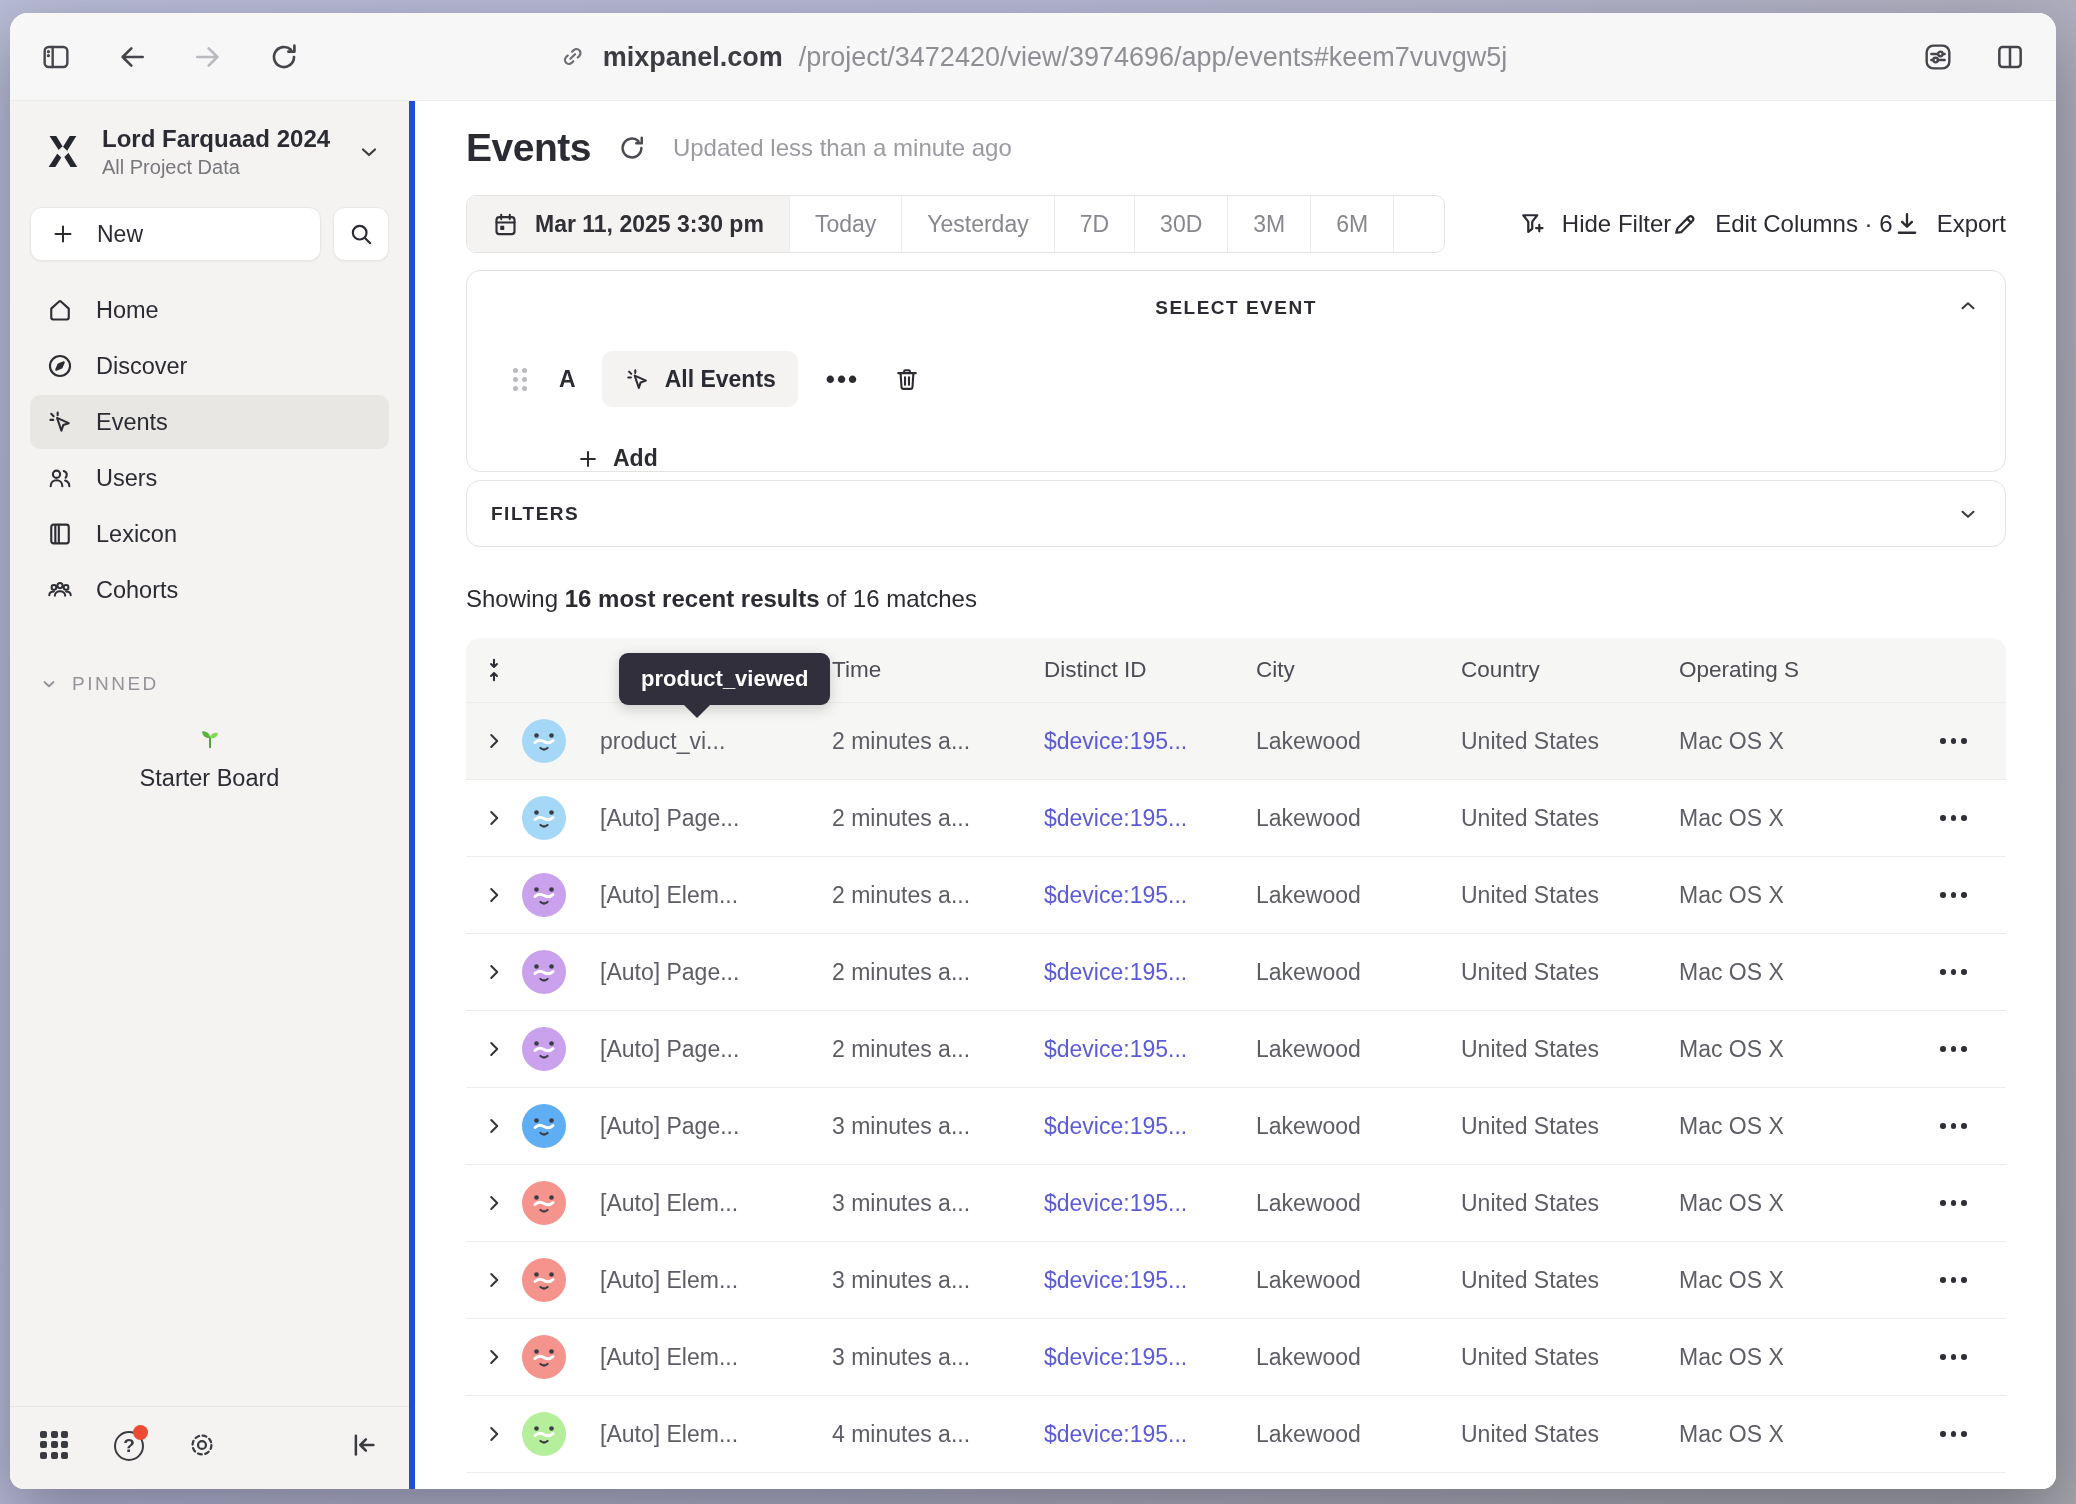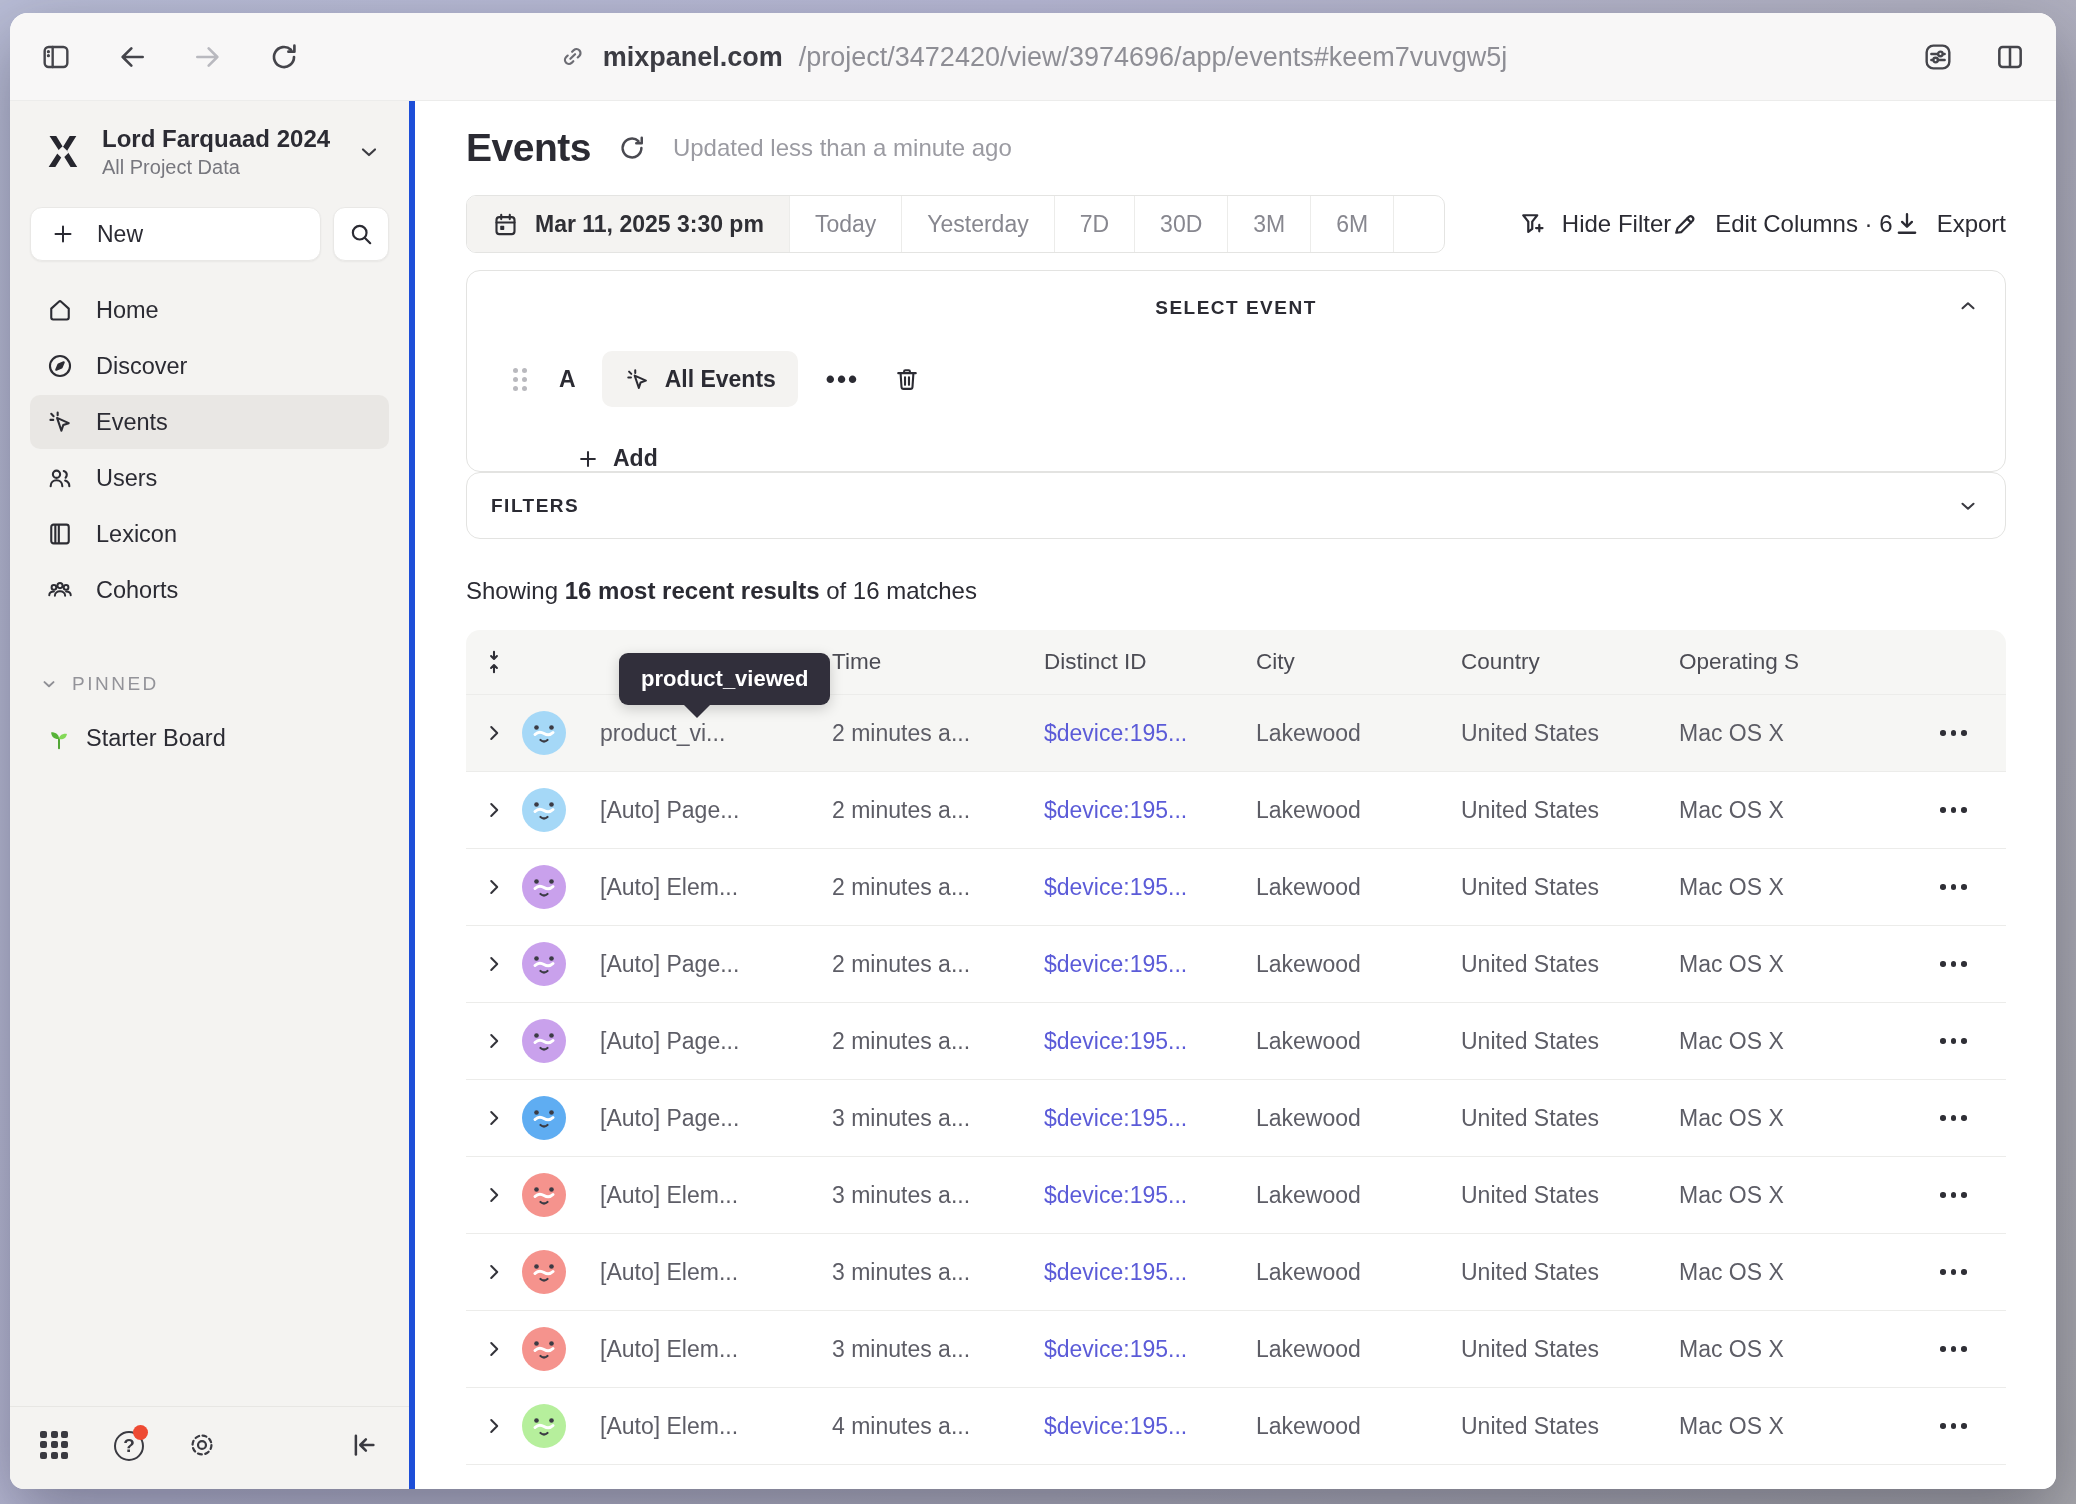--- a/index.html
+++ b/index.html
@@ -73,21 +73,21 @@
     height:54px; border-radius:10px; display:flex; align-items:center; gap:22px;
     padding:0 16px; cursor:pointer;
   }
   .nav-item.active { background:#e9e7e4; }
   .nav-item .ic { width:28px; height:28px; color:#2c2c33; flex:0 0 28px; }
   .nav-item .lbl { font-size:23.5px; color:#2b2b33; font-weight:500; }
 
   .pinned-head { margin-top:56px; display:flex; align-items:center; gap:14px; padding:0 10px; cursor:pointer; }
   .pinned-head .ic { width:18px; height:18px; color:#8f8f95; }
   .pinned-head .lbl { font-size:19px; font-weight:400; letter-spacing:2.5px; color:#939399; }
-  .pinned-item { margin-top:30px; display:flex; align-items:center; gap:14px; padding:0 16px; cursor:pointer; }
+  .pinned-item { margin-top:30px; display:flex; align-items:center; gap:14px; padding:0 16px; cursor:pointer;flex-direction:column; }
   .pinned-item .ic { width:26px; height:26px; }
   .pinned-item .lbl { font-size:23.5px; color:#2b2b33; font-weight:500; }
 
   .sidebar-bottom {
     margin:auto -20px 0; border-top:1px solid #e7e6e3; height:76px;
     display:flex; align-items:center; padding:0 30px; gap:46px; color:#3a3a41;
   }
   .sb-ic { width:28px; height:28px; cursor:pointer; position:relative; color:#3a3a41; }
   .grid-ic { display:grid; grid-template-columns:repeat(3,7px); grid-template-rows:repeat(3,7px); gap:3.5px; width:auto; height:auto; }
   .grid-ic b { background:#3a3a41; border-radius:2px; }
@@ -133,21 +133,21 @@
     display:flex; align-items:center; gap:14px; padding:0 22px; cursor:pointer;
   }
   .event-chip .ic { width:27px; height:27px; color:#2b2b33; }
   .event-chip .lbl { font-size:23px; font-weight:600; color:#2b2b33; }
   .more-btn { margin-left:28px; letter-spacing:2px; font-size:26px; font-weight:800; color:#2b2b33; cursor:pointer; line-height:0.4; }
   .trash-btn { margin-left:34px; width:28px; height:28px; color:#2b2b33; cursor:pointer; }
   .add-row { margin-top:38px; margin-left:86px; display:flex; align-items:center; gap:14px; cursor:pointer; }
   .add-row .ic { width:22px; height:22px; color:#2b2b33; }
   .add-row .lbl { font-size:23px; font-weight:600; color:#2b2b33; }
 
-  .card-filters { margin-top:0; height:67px; display:flex; align-items:center; padding:0 24px; }
+  .card-filters { margin-top:8px; height:67px; display:flex; align-items:center; padding:0 24px; }
   .card-filters .card-chevron { top:22px; }
 
   .results-line { margin-top:38px; font-size:24px; color:#2b2b33; }
   .results-line b { font-weight:700; }
 
   
   .table { margin-top:25px; --cols:56px 78px 232px 212px 212px 205px 218px 247px 1fr; }
   .thead {
     display:grid; grid-template-columns:var(--cols); height:64px; background:#f6f6f4;
     border-radius:14px 14px 0 0; align-items:center; color:#4c4c54; font-size:22.5px; font-weight:500;

